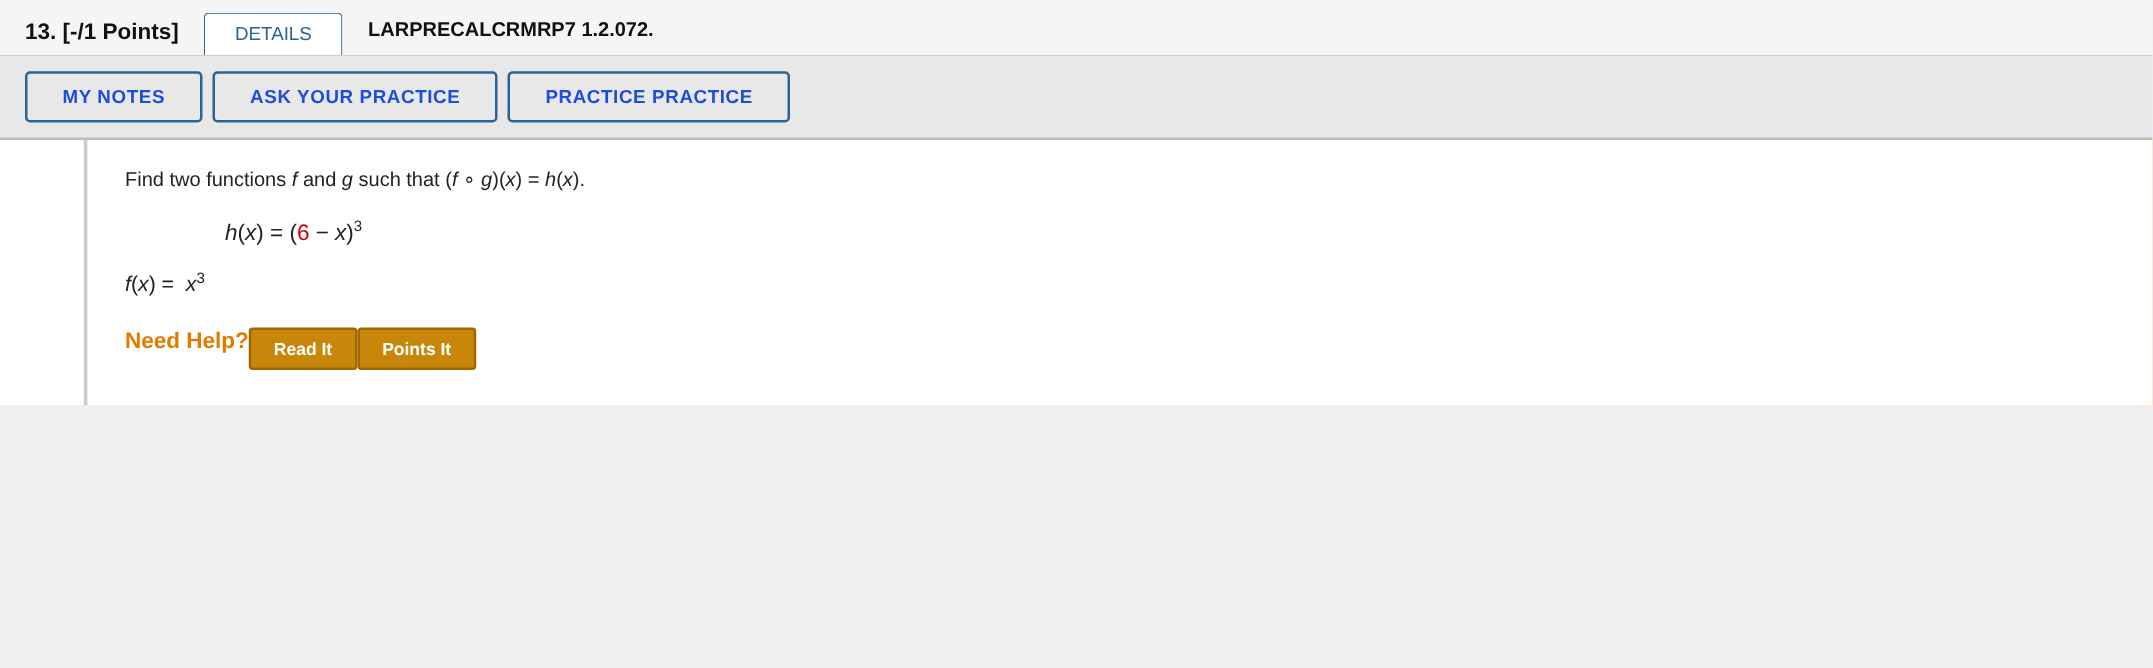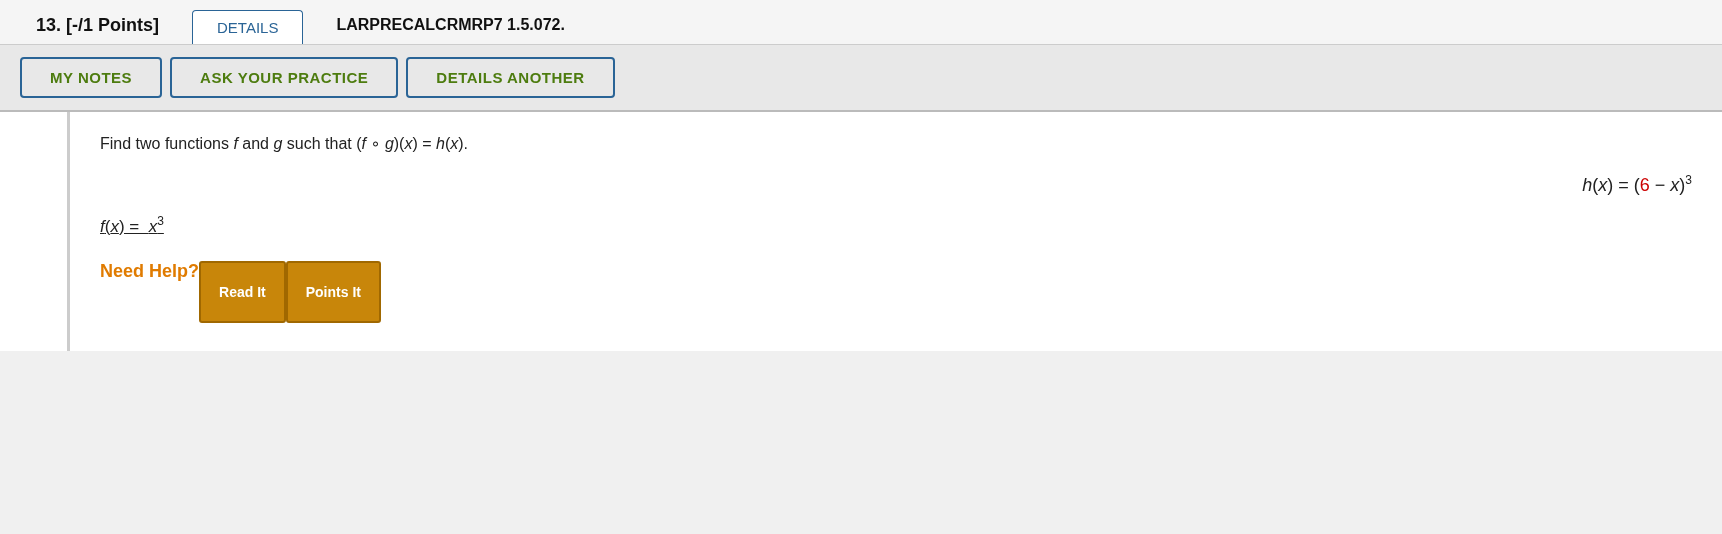--- a/index.html
+++ b/index.html
@@ -11,24 +11,24 @@
     }
     .page-wrapper {
       background: #f0f0f0;
       min-height: 534px;
       width: 1722px;
     }
     
     .header-bar {
       background: #f5f5f5;
       border-bottom: 1px solid #ccc;
-      padding: 10px 20px 0 36px;
+      padding: 10px 20px 0 20px;
       display: flex;
       align-items: flex-end;
-      gap: 13px;
+      gap: 0;
     }
     .problem-number {
       font-weight: bold;
       font-size: 18px;
       margin-right: 20px;
       padding-bottom: 8px;
       color: #111;
       white-space: nowrap;
     }
     .details-tab {
@@ -55,54 +55,53 @@
       background: #e8e8e8;
       border-bottom: 2px solid #bbb;
       padding: 12px 20px;
       display: flex;
       gap: 0;
       align-items: center;
     }
     .action-btn {
       border: 2px solid #2a6496;
       background: transparent;
-      color: #4d7c0f;
+      color: #1d4ed8;
       font-weight: bold;
       font-size: 15px;
       padding: 10px 28px;
       cursor: pointer;
       letter-spacing: 0.5px;
       border-radius: 4px;
       margin-right: 8px;
     }
     .problem-text {
       font-size: 16px;
       color: #222;
       margin-bottom: 20px;
       font-style: normal;
     }
     .problem-text em {
       font-style: italic;
     }
     .math-display {
-      text-align: right;
+      text-align: left;
       font-size: 18px;
       margin: 10px 0 18px 80px;
       color: #222;
     }
     .red-num {
       color: #cc0000;
       font-weight: normal;
     }
     .math-line {
       display: flex;
       align-items: center;
       margin-bottom: 16px;
       font-size: 17px;
-      text-decoration: underline;
     }
     .math-label {
       min-width: 80px;
       font-size: 17px;
       color: #222;
     }
     sup {
       font-size: 12px;
       vertical-align: super;
     }
@@ -122,21 +121,21 @@
       color: #e07b00;
       font-weight: bold;
       font-size: 18px;
     }
     .help-btn {
       background: #c8860a;
       border: 2px solid #a06800;
       color: #fff;
       font-weight: bold;
       font-size: 14px;
-      padding: 21px 18px;
+      padding: 7px 18px;
       cursor: pointer;
       border-radius: 3px;
     }
     .outer-container {
       background: #fdba74;
       margin-top: 0;
     }
     .left-border-container {
       display: flex;
     }
@@ -153,27 +152,27 @@
     }
   </style>
 </head>
 <body>
 
 <div class="page-wrapper">
 
   <div class="header-bar">
     <span class="problem-number">13.  [-/1 Points]</span>
     <div class="details-tab">DETAILS</div>
-    <span class="problem-code">LARPRECALCRMRP7 1.5.072.</span>
+    <span class="problem-code">LARPRECALCRMRP7 1.2.072.</span>
   </div>
 
   <div class="action-bar">
     <button class="action-btn">MY NOTES</button>
     <button class="action-btn">ASK YOUR PRACTICE</button>
-    <button class="action-btn">DETAILS ANOTHER</button>
+    <button class="action-btn">PRACTICE PRACTICE</button>
   </div>
 
   <div class="outer-container">
     <div class="left-border-container">
       <div class="left-gutter"></div>
       <div class="main-content">
 
         <div class="problem-text">
           Find two functions <em>f</em> and <em>g</em> such that (<em>f</em> ∘ <em>g</em>)(<em>x</em>) = <em>h</em>(<em>x</em>).
         </div>

